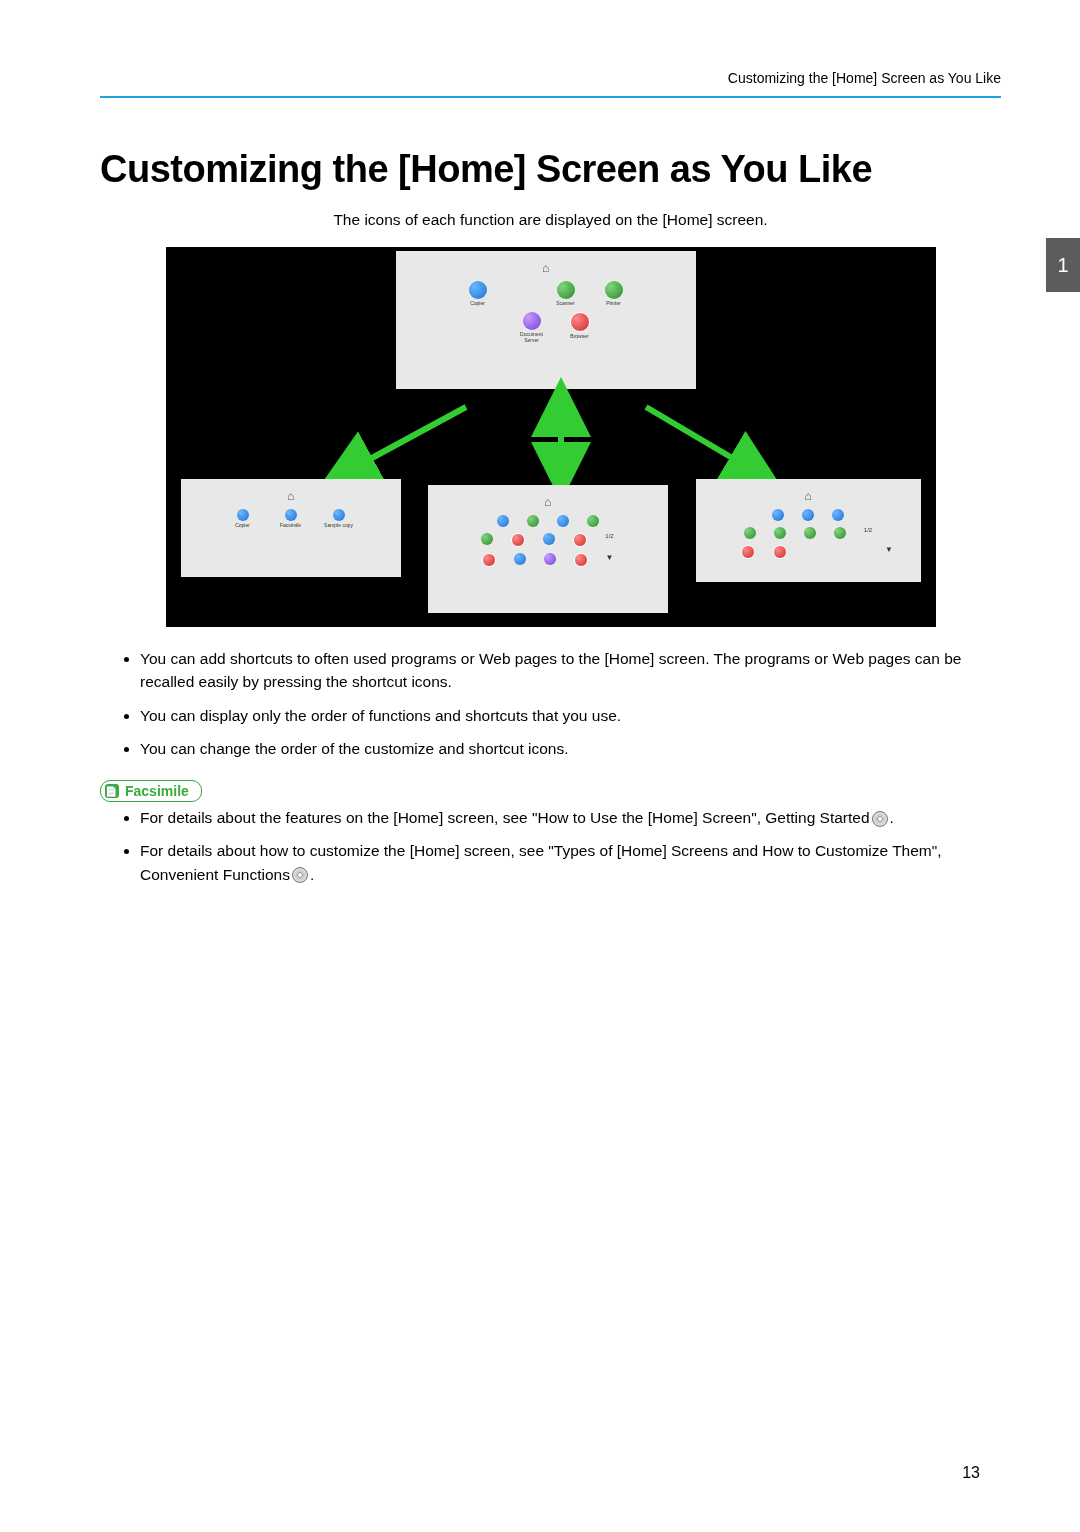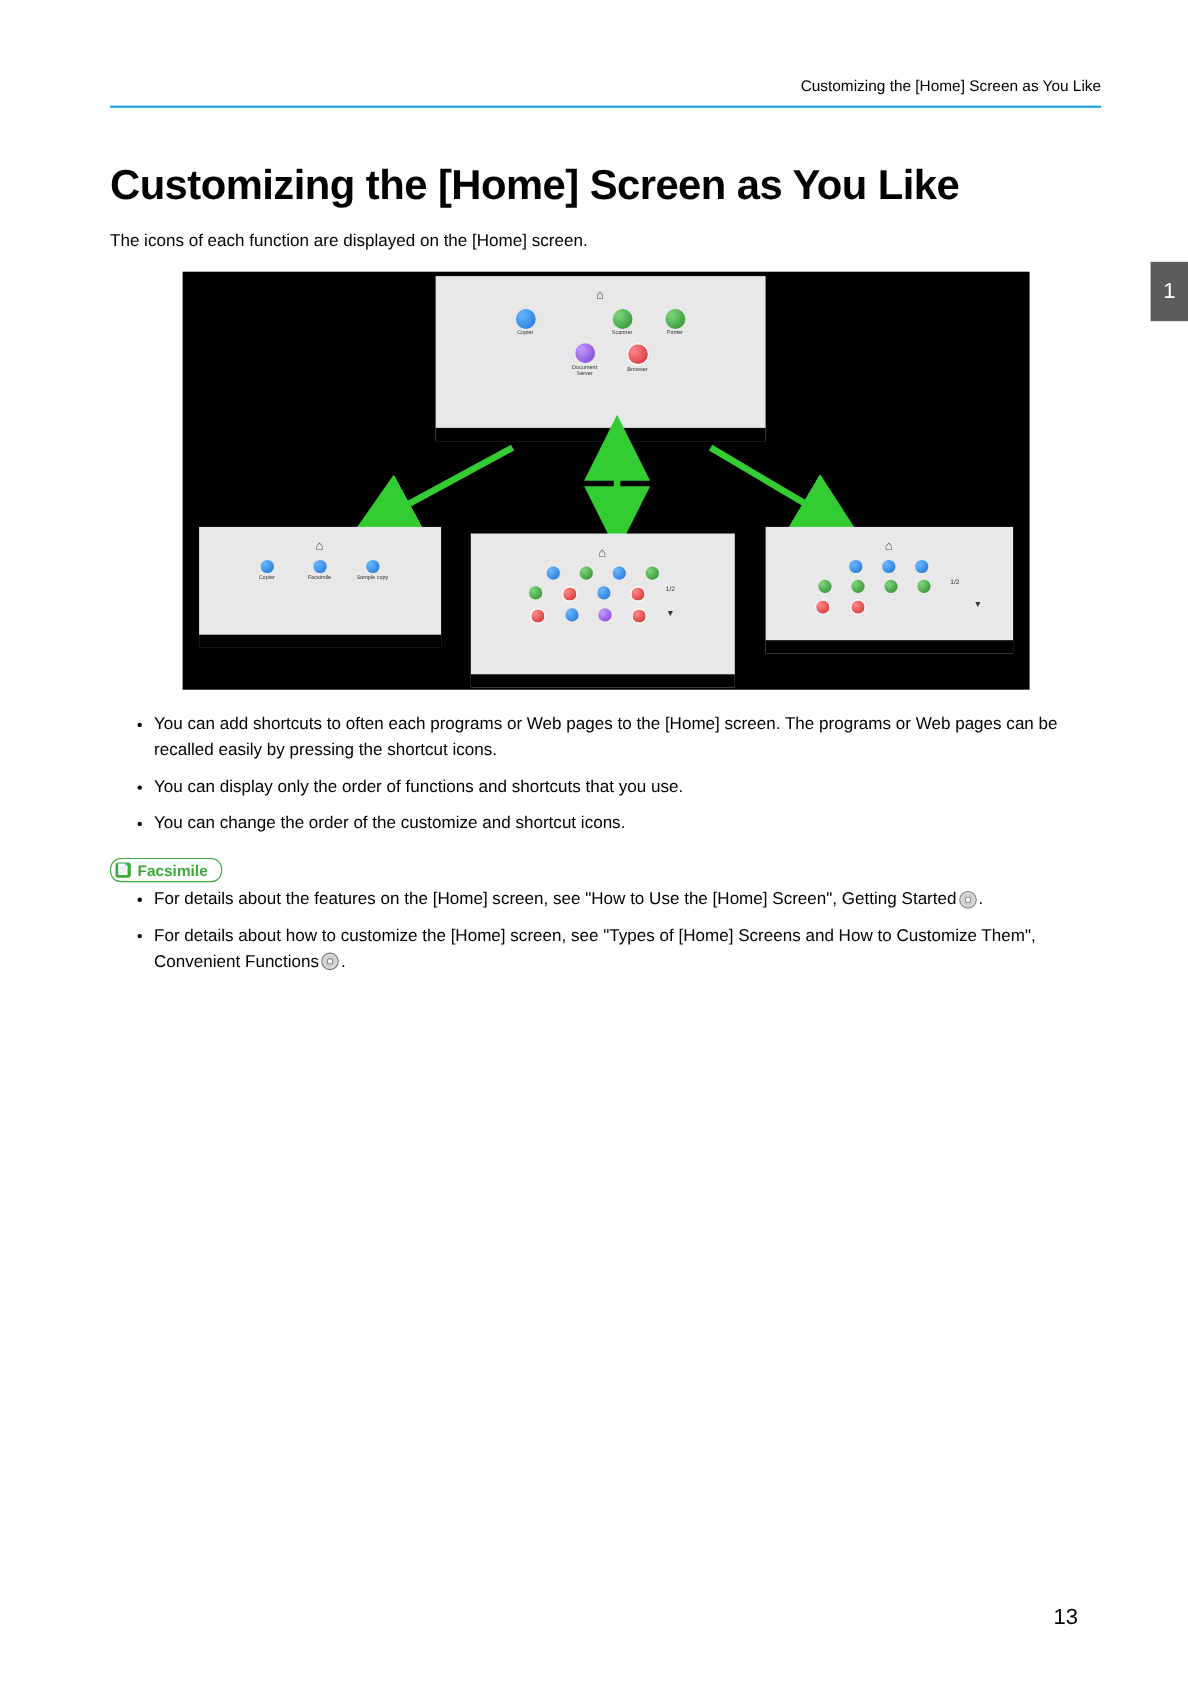--- a/index.html
+++ b/index.html
@@ -35,31 +35,32 @@
     color: #fff;
     display: flex;
     align-items: center;
     justify-content: center;
     font-size: 20px;
   }
   .page-number {
     position: absolute;
     right: 100px;
     bottom: 50px;
-    font-size: 20px;
+    font-size: 16px;
   }
   h1.title {
     font-size: 38px;
     font-weight: bold;
     margin: 50px 0 20px 0;
     letter-spacing: -0.5px;
   }
   .intro {
     font-size: 15.5px;
     margin-bottom: 18px;
+    text-align: center;
   }
   
   .figure-wrap {
     width: 770px;
     margin: 0 auto 10px auto;
   }
   .figure {
     width: 770px;
     position: relative;
     background: #000;
@@ -305,21 +306,21 @@
           <span class="app-icon small ic-red"></span>
           <span style="font-size:8px;color:#333;margin-left:80px;">▼</span>
         </div>
         <div class="bar"></div>
       </div>
 
     </div>
   </div>
 
   <ul class="body-list">
-    <li>You can add shortcuts to often each programs or Web pages to the [Home] screen. The programs or Web pages can be recalled easily by pressing the shortcut icons.</li>
+    <li>You can add shortcuts to often used programs or Web pages to the [Home] screen. The programs or Web pages can be recalled easily by pressing the shortcut icons.</li>
     <li>You can display only the order of functions and shortcuts that you use.</li>
     <li>You can change the order of the customize and shortcut icons.</li>
   </ul>
 
   <div class="ref-pill">
     <span class="ref-icon">📄</span>
     <span>Facsimile</span>
   </div>
 
   <ul class="body-list" style="margin-top:4px;">

